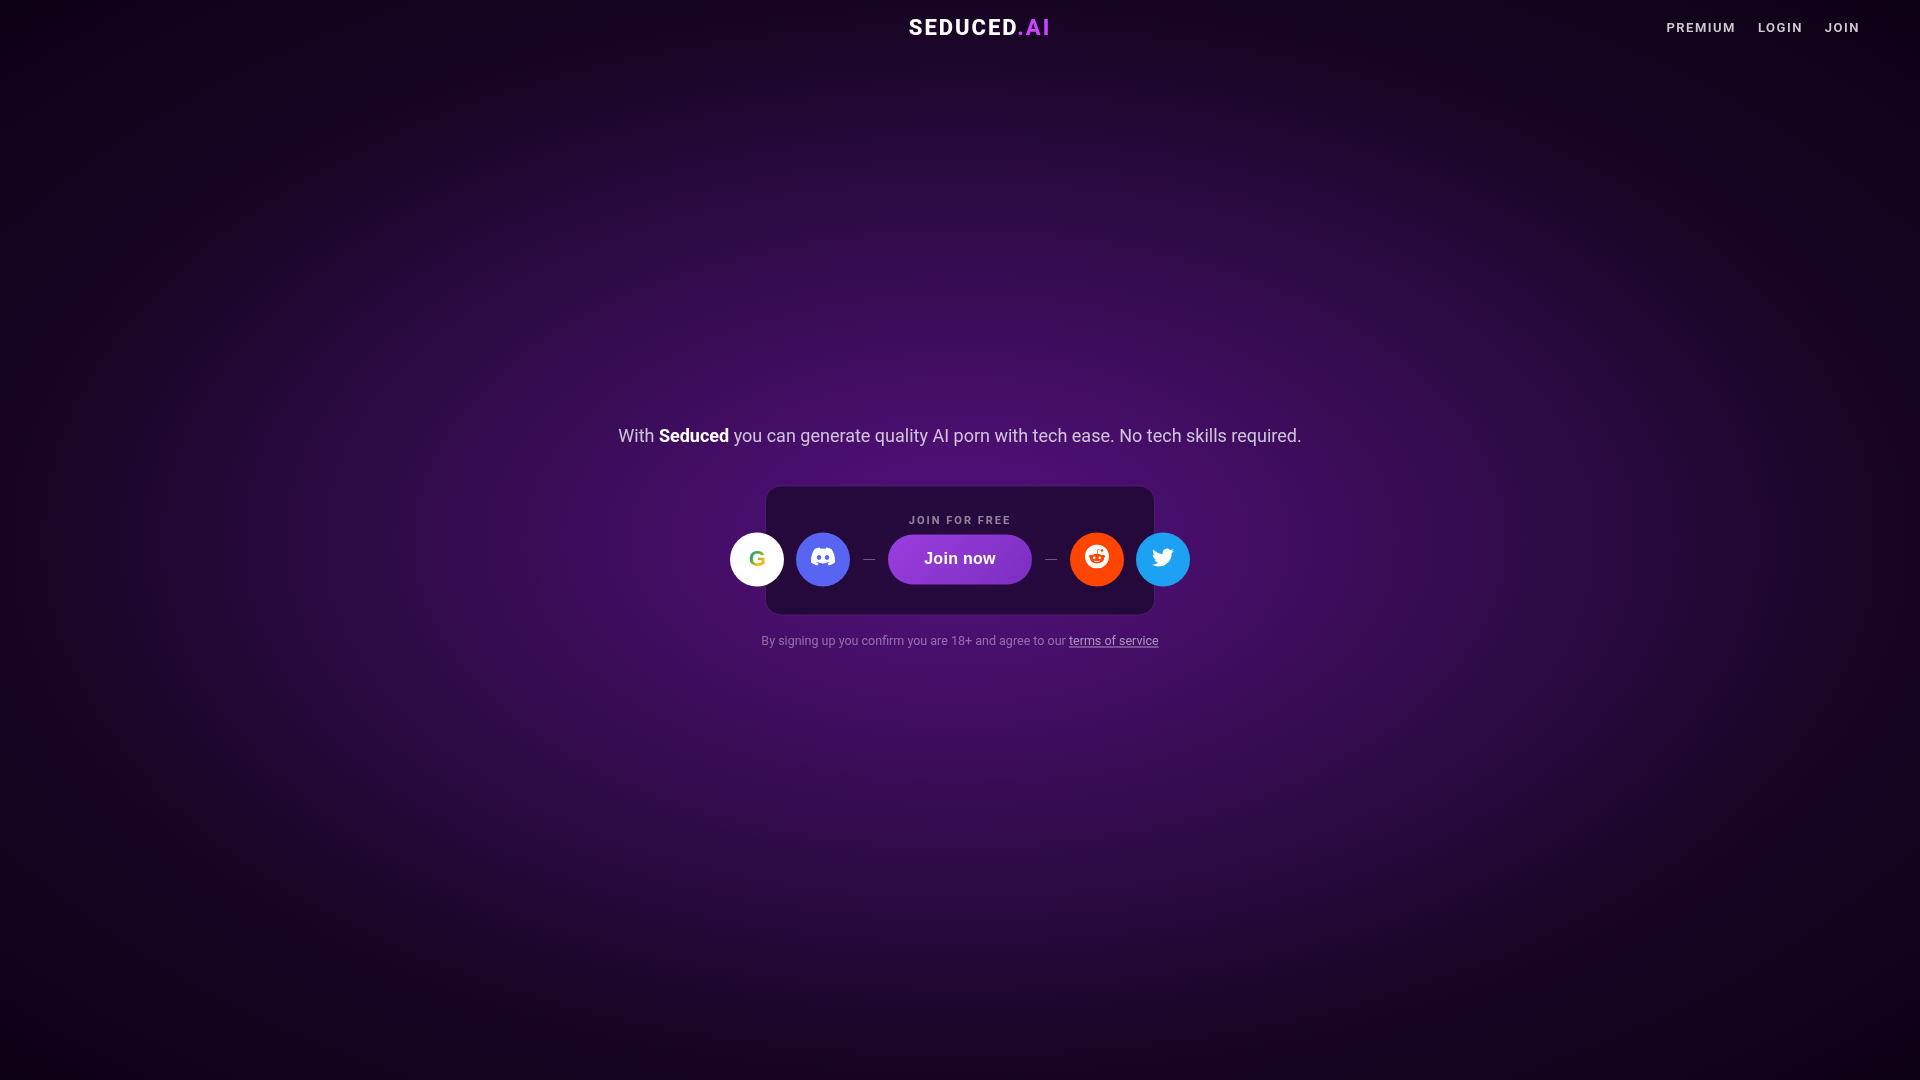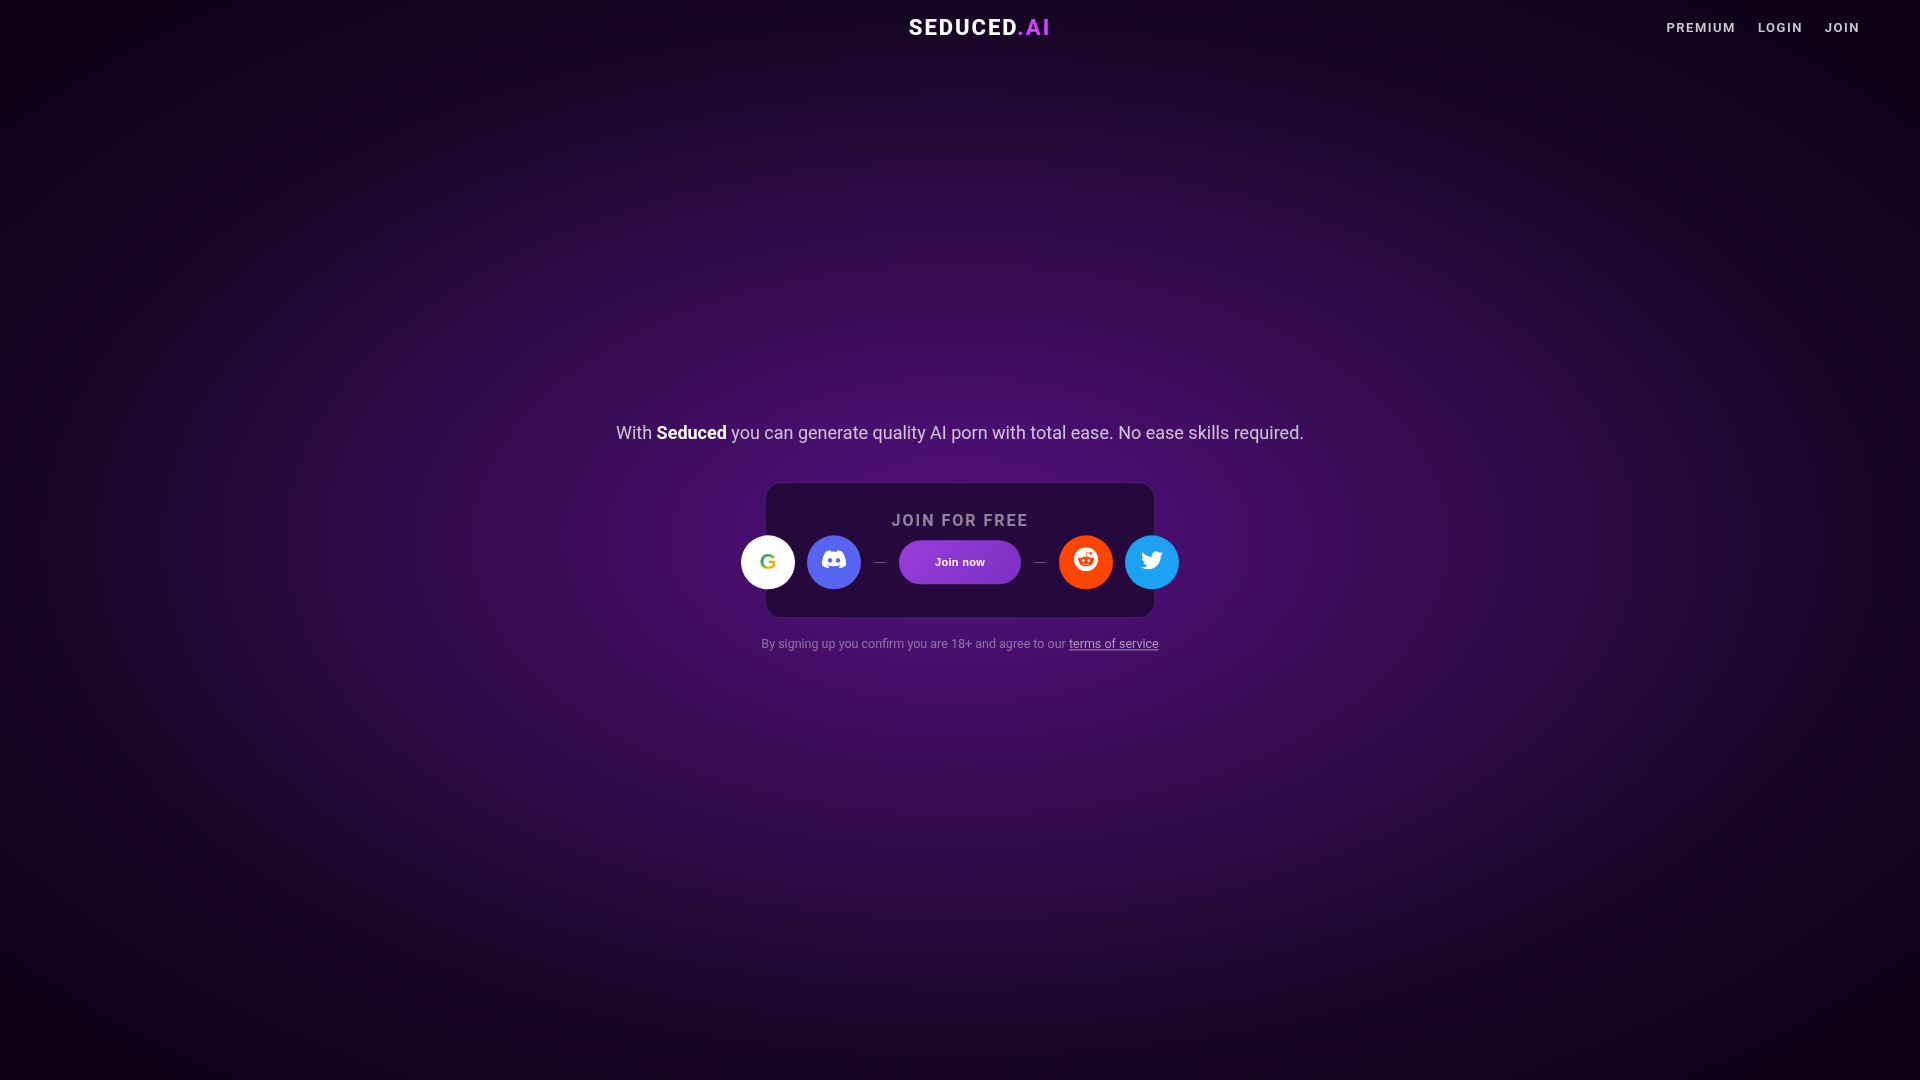--- a/index.html
+++ b/index.html
@@ -115,21 +115,21 @@
       border: 1px solid rgba(150, 80, 200, 0.3);
       border-radius: 16px;
       padding: 28px 40px;
       display: inline-block;
       width: 100%;
       max-width: 390px;
       margin: 0 auto;
     }
 
     .join-for-free-label {
-      font-size: 16px;
+      font-size: 11px;
       font-weight: 700;
       letter-spacing: 2px;
       text-transform: uppercase;
       color: rgba(255, 255, 255, 0.5);
       margin-bottom: 5px;
     }
 
     .social-row {
       display: flex;
       align-items: center;
@@ -173,21 +173,21 @@
       font-size: 18px;
       font-weight: 300;
     }
 
     .join-now-btn {
       background: linear-gradient(135deg, #9b3dde 0%, #7b2fc0 100%);
       color: #ffffff;
       border: none;
       border-radius: 30px;
       padding: 16px 36px;
-      font-size: 11px;
+      font-size: 16px;
       font-weight: 700;
       cursor: pointer;
       letter-spacing: 0.3px;
       white-space: nowrap;
       transition: opacity 0.15s;
     }
 
     
     .disclaimer {
       margin-top: 18px;
@@ -245,21 +245,21 @@
   <div class="nav-links">
     <a class="nav-link">PREMIUM</a>
     <a class="nav-link">LOGIN</a>
     <a class="nav-link">JOIN</a>
   </div>
 </nav>
 
 <div class="main-content">
 
   <p class="subtext">
-    <span>With </span><span class="brand">Seduced</span><span> you can generate quality AI porn with total ease. No ease skills required.</span>
+    <span>With </span><span class="brand">Seduced</span><span> you can generate quality AI porn with tech ease. No tech skills required.</span>
   </p>
 
   
   <div class="join-card">
     <div class="join-for-free-label">JOIN FOR FREE</div>
 
     <div class="social-row">
 
       <button class="social-btn google" title="Sign up with Google">
         <span class="google-g"><span>G</span></span>

